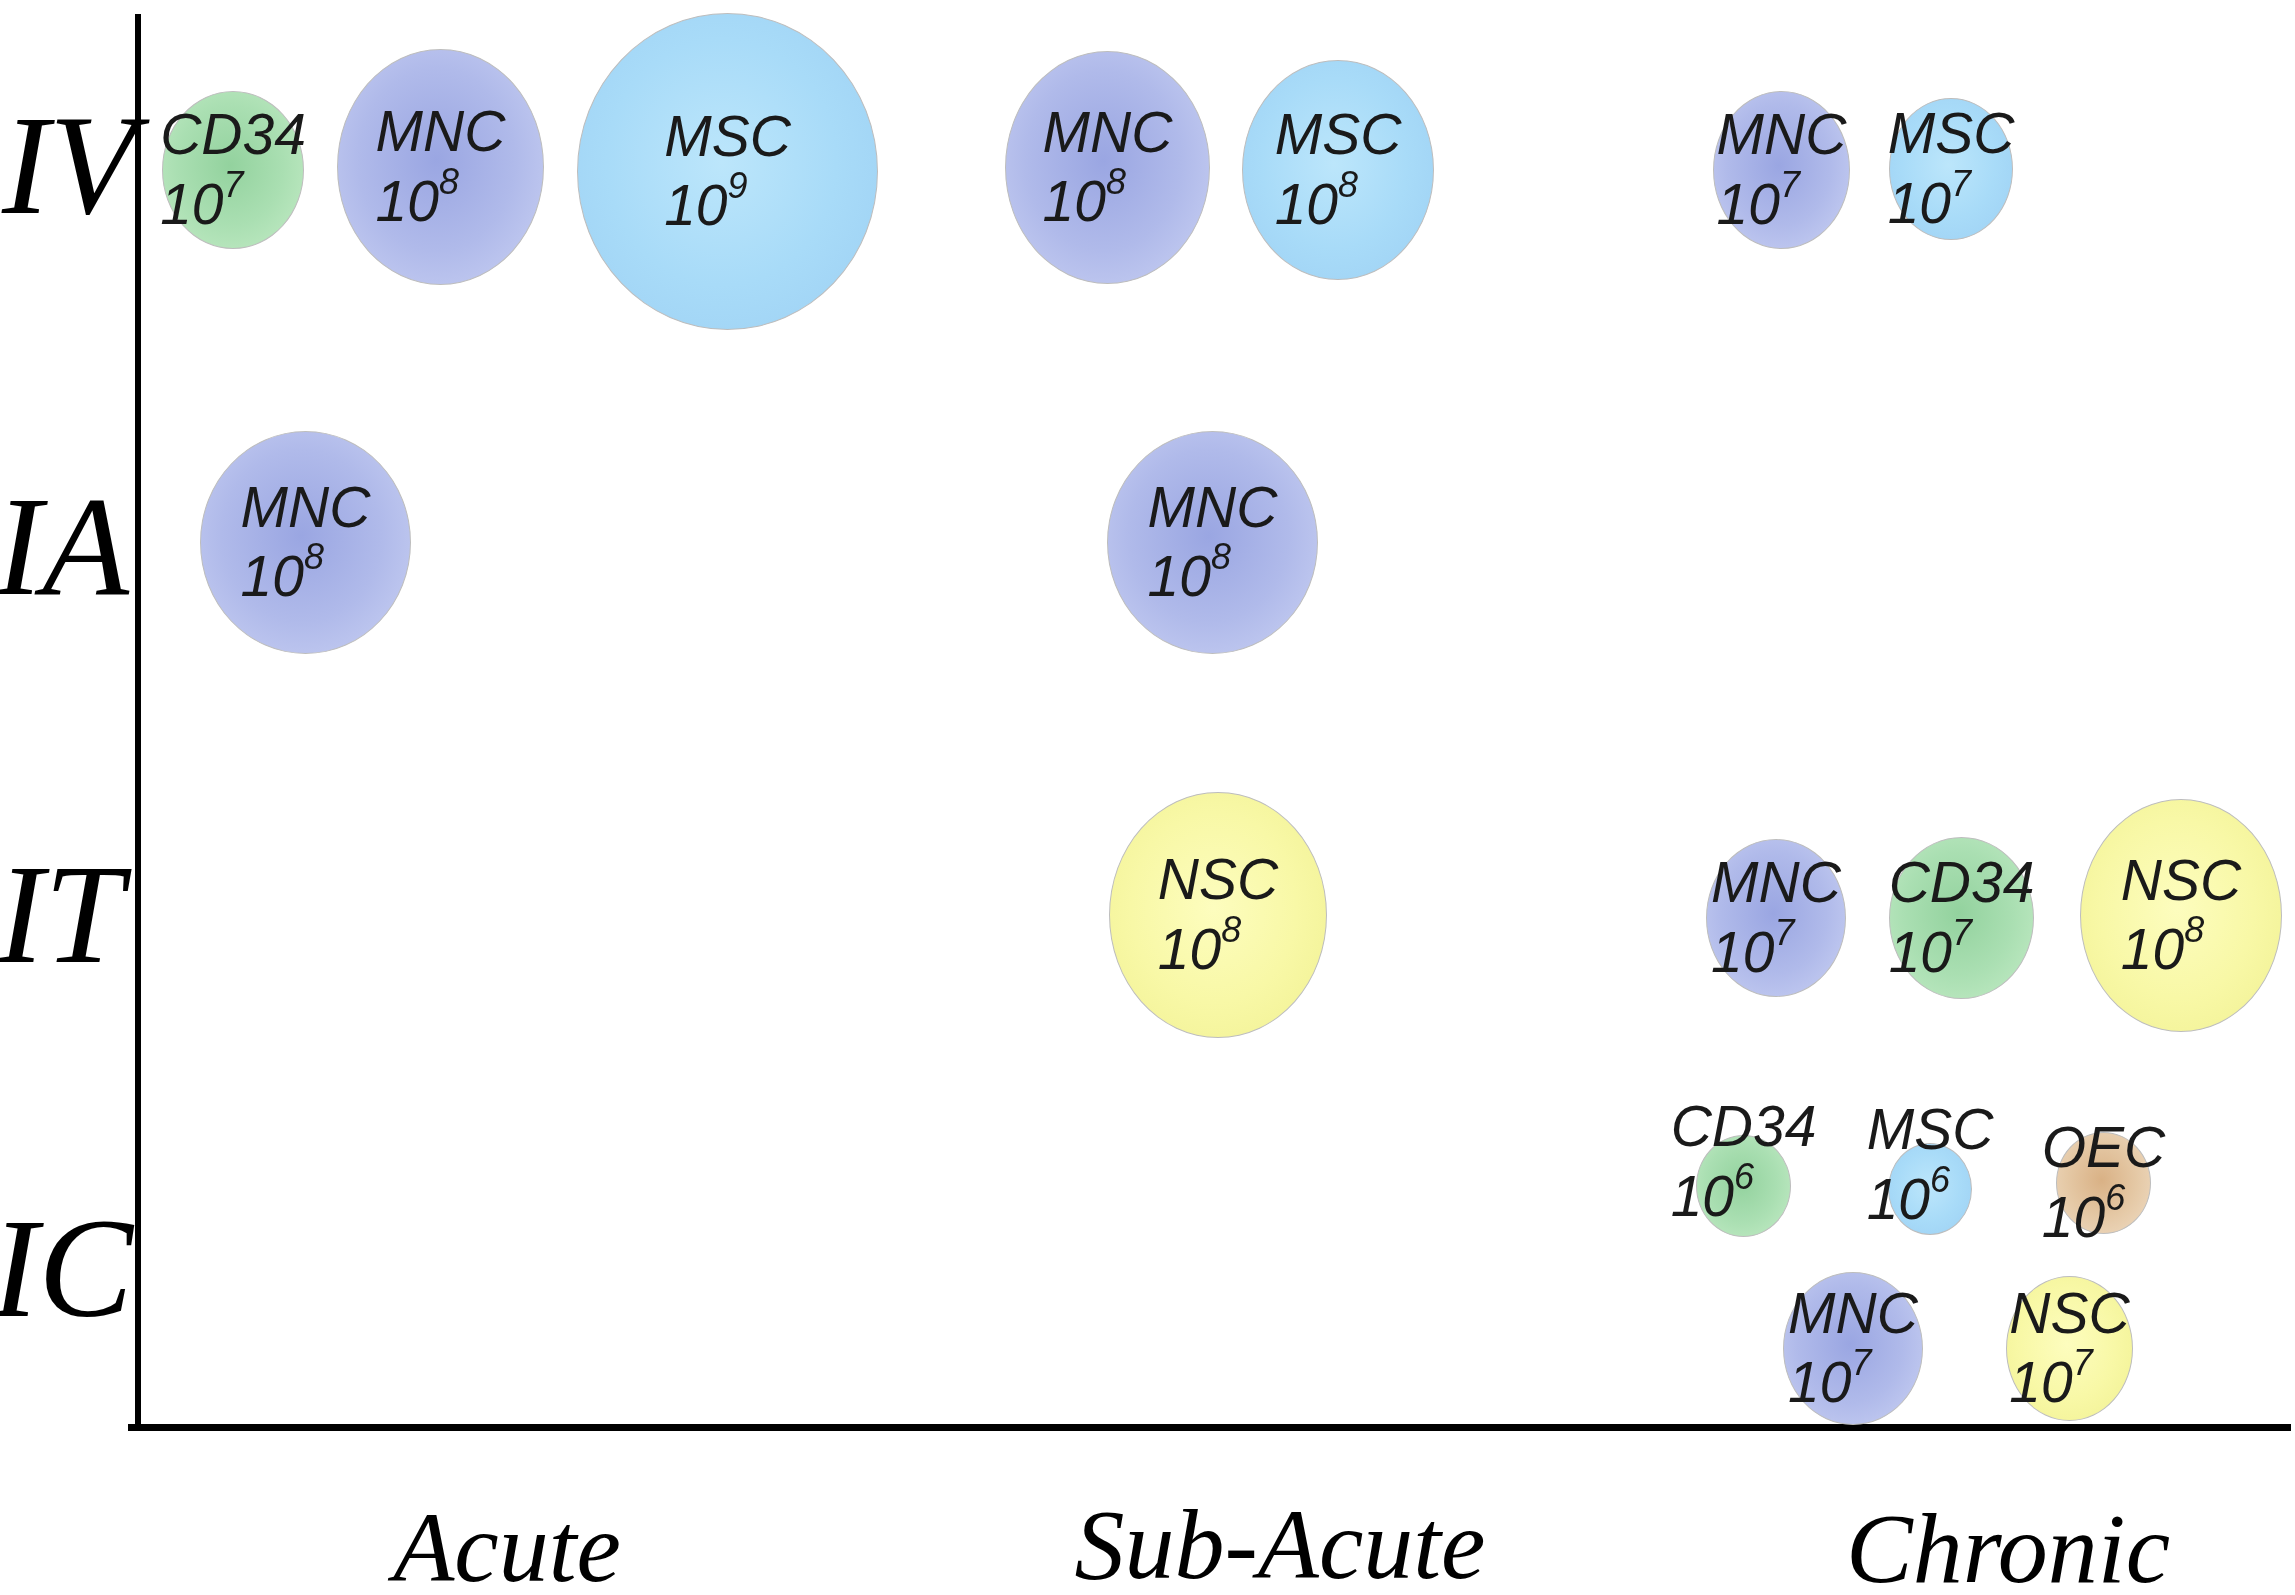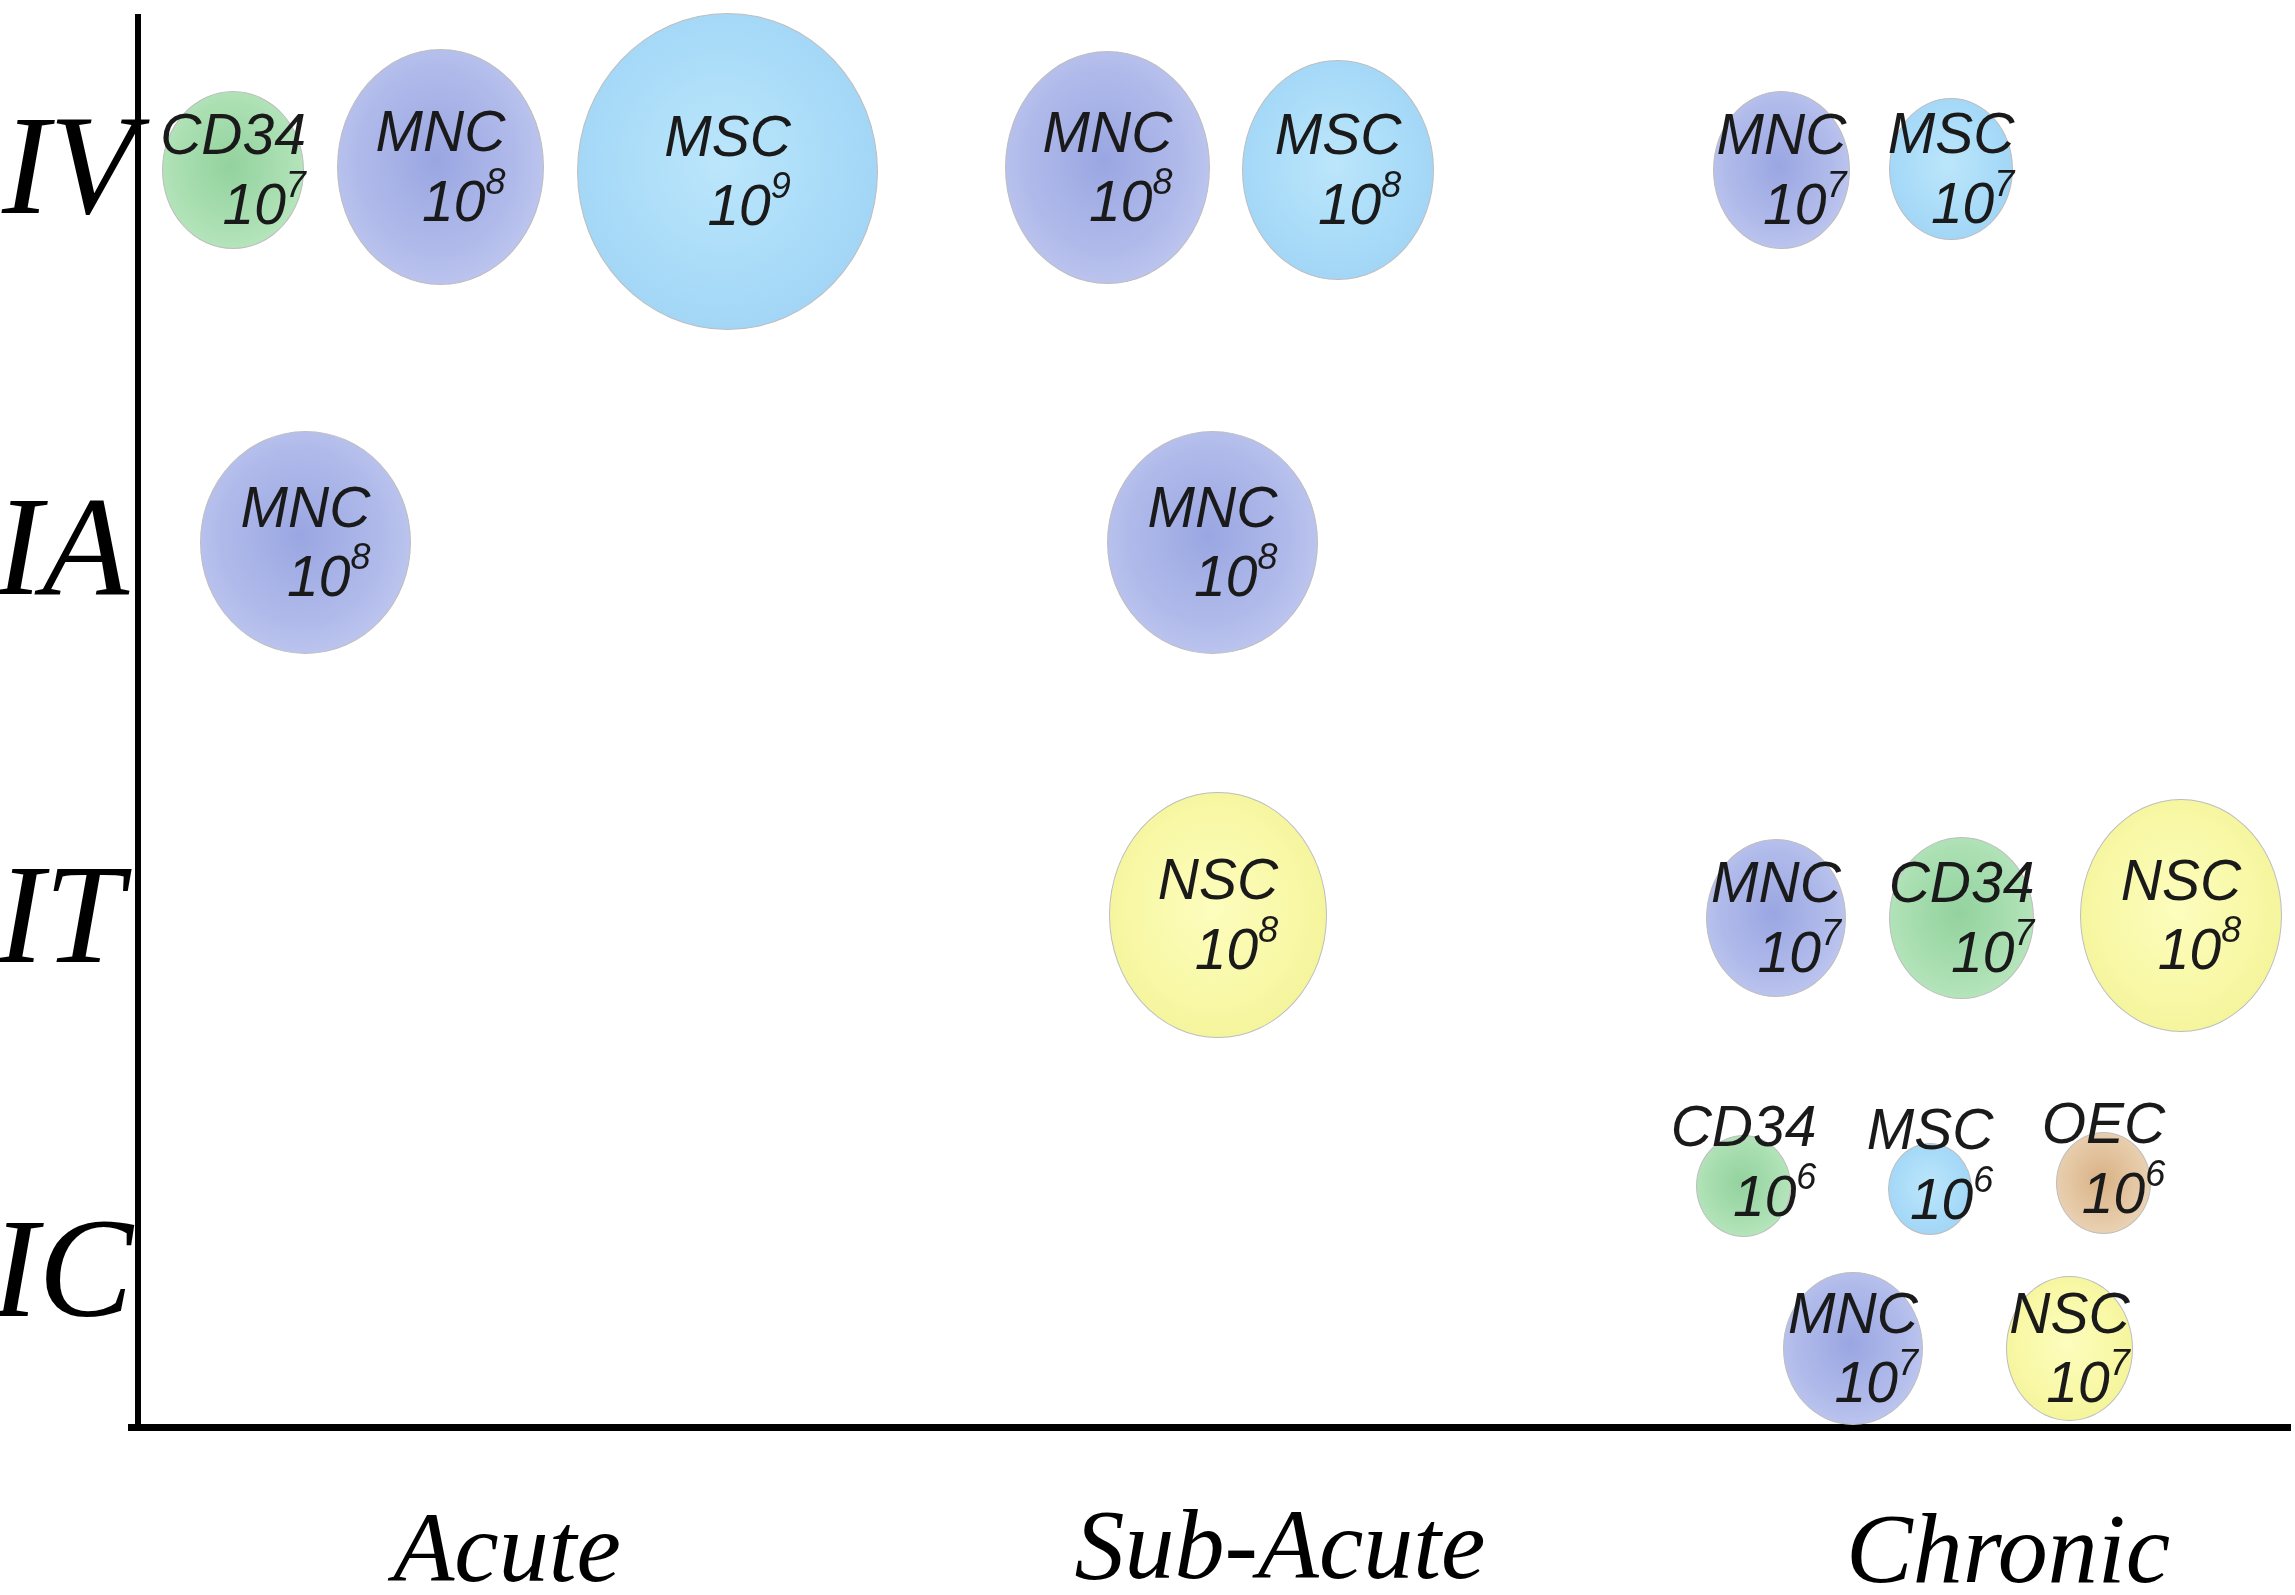--- a/index.html
+++ b/index.html
@@ -38,21 +38,21 @@
     position: absolute;
     border-radius: 50%;
     box-sizing: border-box;
     border: 1.9px solid #bdbdbd;
   }
   .blabel {
     position: absolute;
     left: 50%;
     top: 50%;
     transform: translate(-50%, -50%);
-    text-align: right;
+    text-align: left;
     font-size: 57px;
     line-height: 1.22;
     color: #1a1a1a;
     white-space: nowrap;
     width: max-content;
   }
   .blabel .l2 sup {
     font-size: 36px;
     line-height: 0;
     vertical-align: 27px;
@@ -160,21 +160,21 @@
           <div class="l2"><span>10</span><sup>6</sup></div>
         </div>
       </div>
       <div class="bubble" style="left: 1888px; top: 1143px; width: 84px; height: 92px; border-color: rgb(189, 189, 189); background: radial-gradient(at 48% 47%, rgb(188, 230, 251) 0%, rgb(168, 219, 248) 52%, rgb(156, 207, 243) 100%);">
         <div class="blabel" style="color: rgb(26, 26, 26); transform: translate(-50%, calc(-50% - 24.6px));">
           <div class="l1">MSC</div>
           <div class="l2"><span>10</span><sup>6</sup></div>
         </div>
       </div>
       <div class="bubble" style="left: 2056px; top: 1132px; width: 95px; height: 102px; border-color: rgb(189, 189, 189); background: radial-gradient(at 48% 47%, rgb(217, 177, 133) 0%, rgb(229, 201, 166) 52%, rgb(240, 221, 198) 100%);">
-        <div class="blabel" style="color: rgb(26, 26, 26); transform: translate(-50%, calc(-50% - 24.6px));">
+        <div class="blabel" style="color: rgb(26, 26, 26); transform: translate(-50%, calc(-50% - 24.6px)); margin-top: 24px;">
           <div class="l1">OEC</div>
           <div class="l2"><span>10</span><sup>6</sup></div>
         </div>
       </div>
       <div class="bubble" style="left: 1783px; top: 1272px; width: 140px; height: 153px; border-color: rgb(189, 189, 189); background: radial-gradient(at 48% 47%, rgb(154, 166, 226) 0%, rgb(176, 186, 234) 52%, rgb(204, 211, 244) 100%);">
         <div class="blabel" style="color: rgb(26, 26, 26);">
           <div class="l1">MNC</div>
           <div class="l2"><span>10</span><sup>7</sup></div>
         </div>
       </div>

